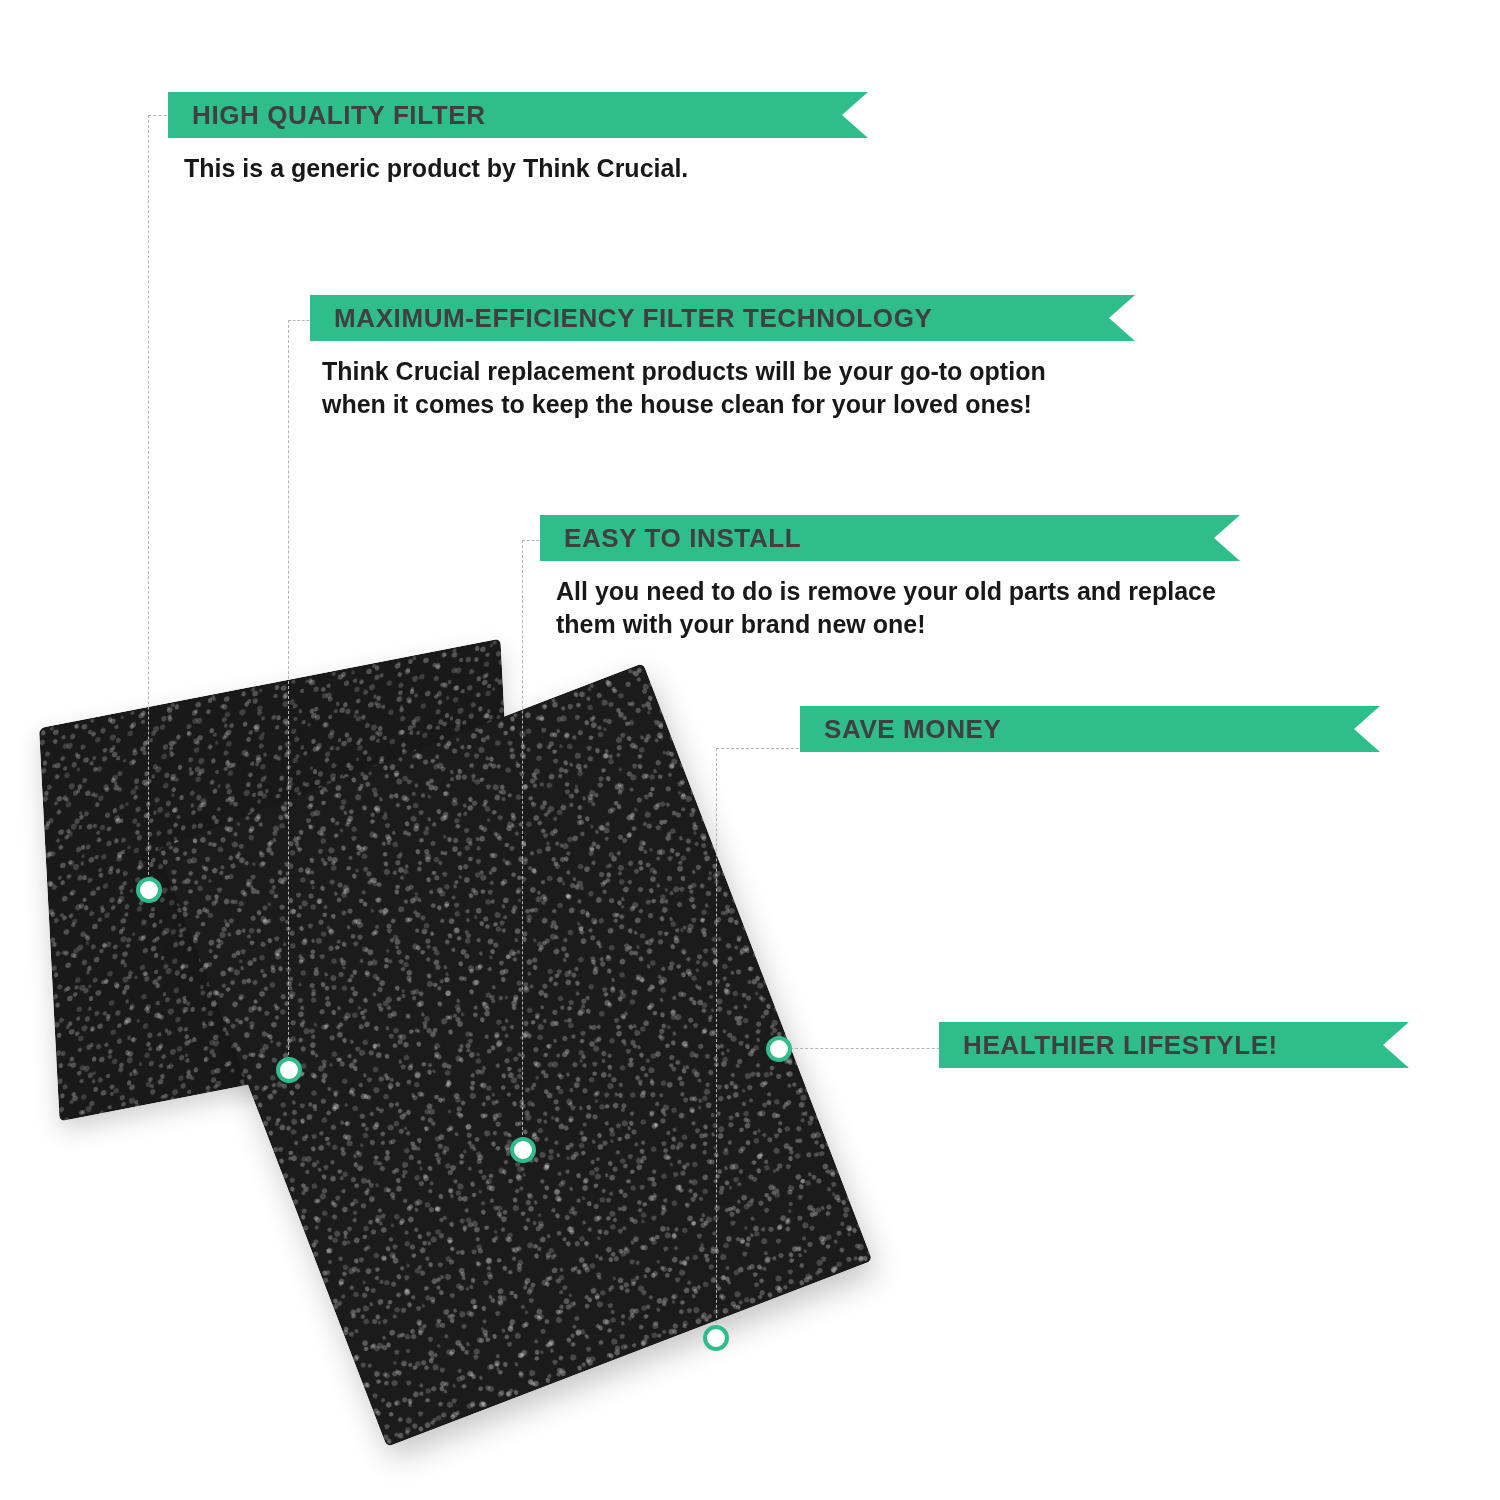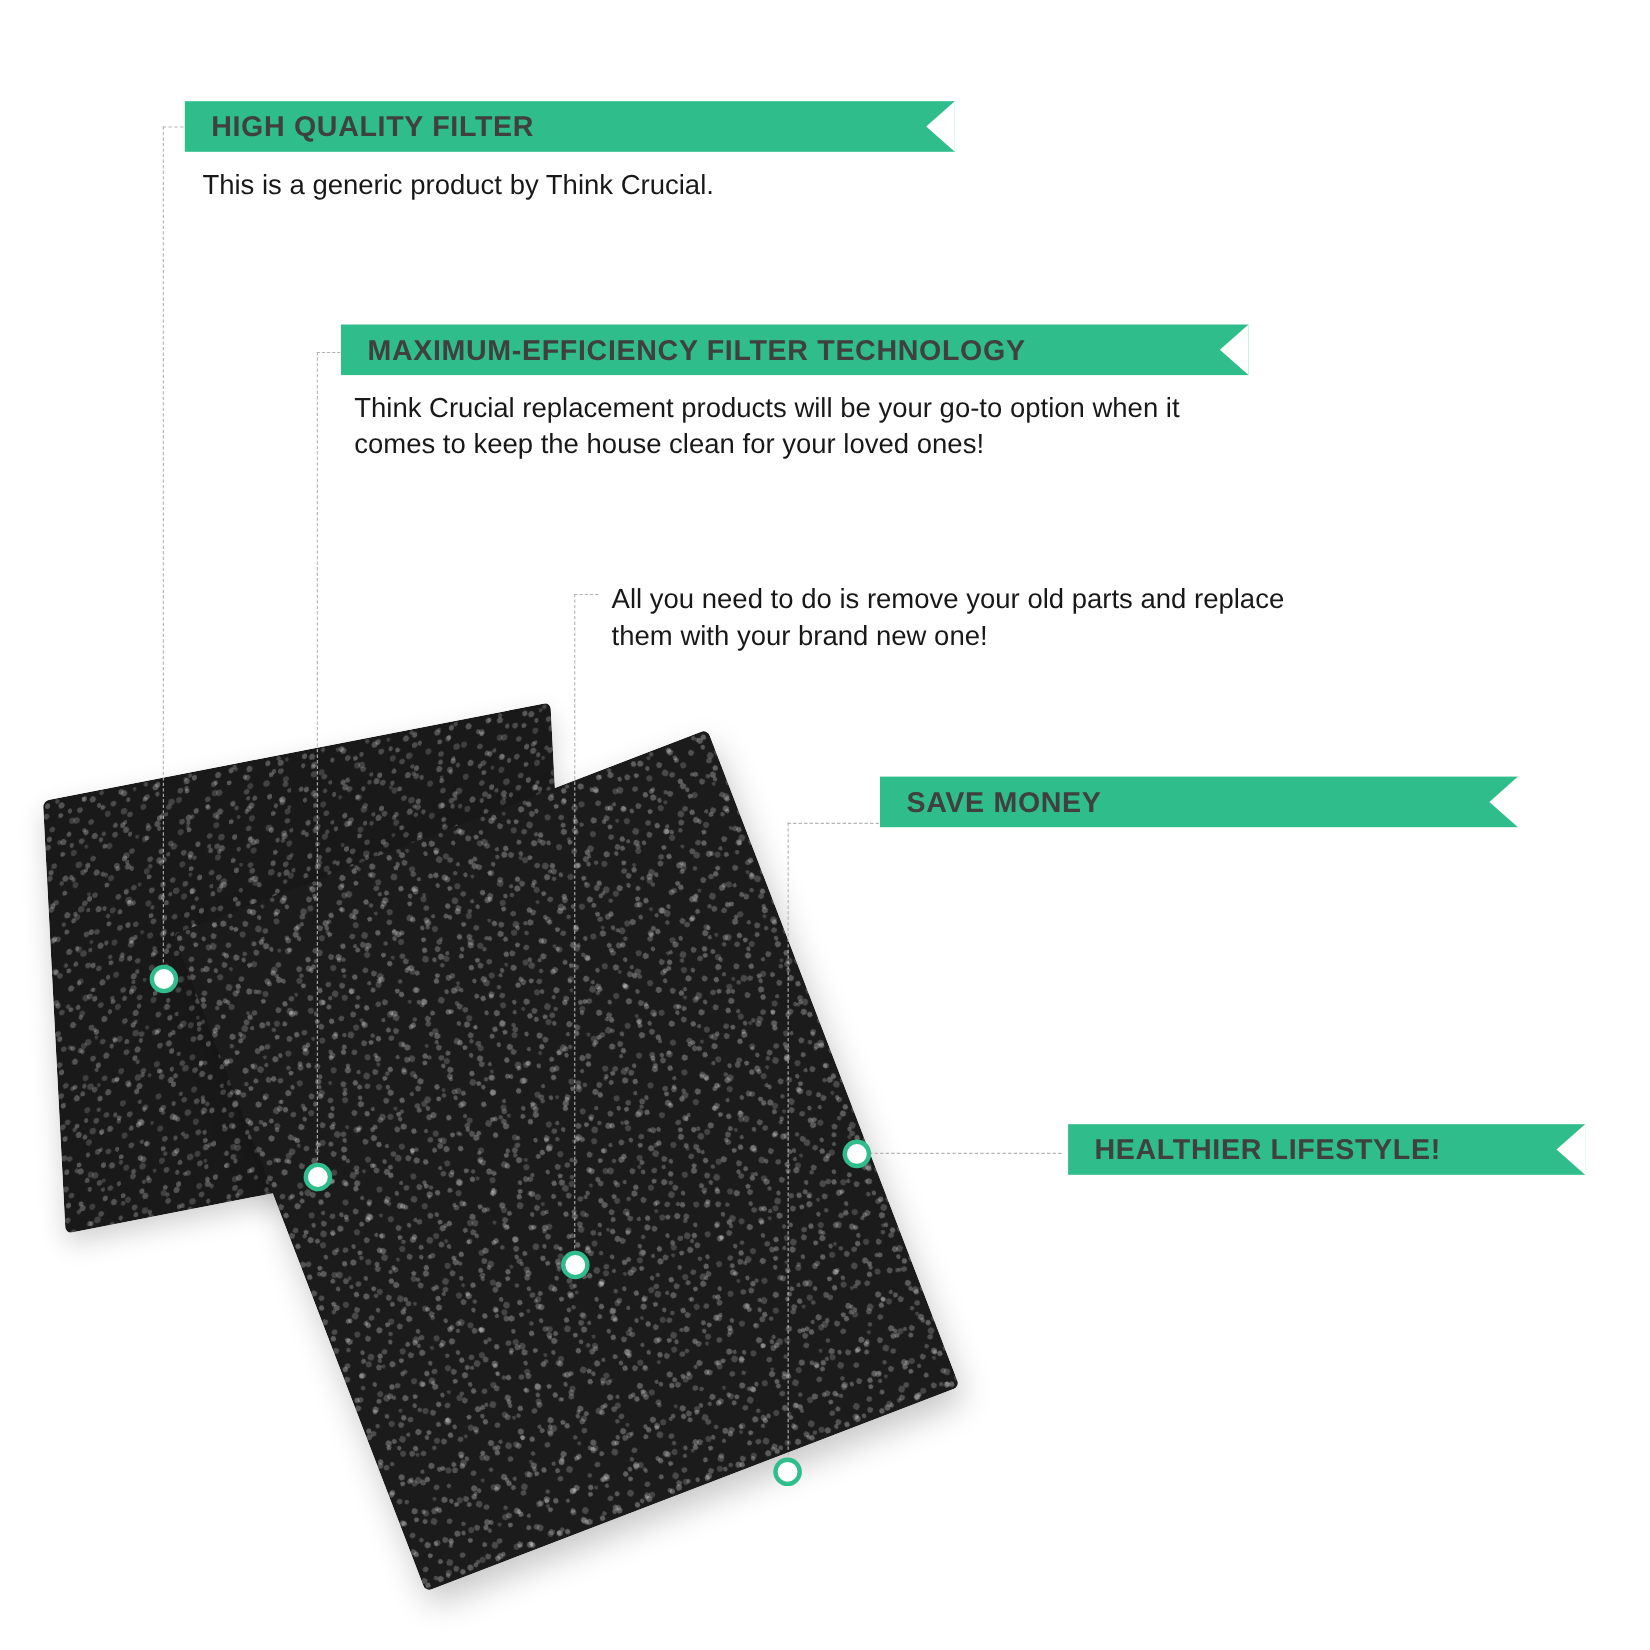--- a/index.html
+++ b/index.html
@@ -119,36 +119,37 @@
     border-right: 26px solid #ffffff;
   }
   .banner-wrap { position: relative; display: inline-block; }
 
   .body-text {
     margin-top: 14px;
     font-size: 25px;
     line-height: 1.33;
     color: #181818;
     max-width: 560px;
+    font-weight: bold;
   }
 
   
   #c1 { left: 168px; top: 92px; }
   #c1 .body-text { margin-left: 16px; max-width: 640px; }
 
   #c2 { left: 310px; top: 295px; }
   #c2 .body-text { margin-left: 12px; max-width: 760px; }
 
   #c3 { left: 540px; top: 515px; }
   #c3 .body-text { margin-left: 16px; max-width: 660px; }
 
   #c4 { left: 800px; top: 706px; text-align: right; }
   #c4 .body-text { margin-left: 18px; max-width: 560px; }
 
-  #c5 { left: 971px; top: 1022px; }
+  #c5 { left: 939px; top: 1022px; }
   #c5 .body-text { margin-left: 16px; max-width: 520px; }
 </style>
 </head>
 <body>
 
 <div class="product-stage">
   <div class="foam foam-back"></div>
   <div class="foam foam-front"></div>
 </div>
 
@@ -180,20 +181,23 @@
 </div>
 
 <div class="callout" id="c2">
   <div class="banner-wrap">
     <div class="banner" style="width:825px;">MAXIMUM-EFFICIENCY FILTER TECHNOLOGY</div>
   </div>
   <div class="body-text">Think Crucial replacement products will be your go-to option when it comes to keep the house clean for your loved ones!</div>
 </div>
 
 <div class="callout" id="c3">
+  <div class="banner-wrap">
+    <div class="banner" style="width:700px;">EASY TO INSTALL</div>
+  </div>
   <div class="body-text">All you need to do is remove your old parts and replace them with your brand new one!</div>
 </div>
 
 <div class="callout" id="c4">
   <div class="banner-wrap">
     <div class="banner" style="width:580px;">SAVE MONEY</div>
   </div>
 </div>
 
 <div class="callout" id="c5">

